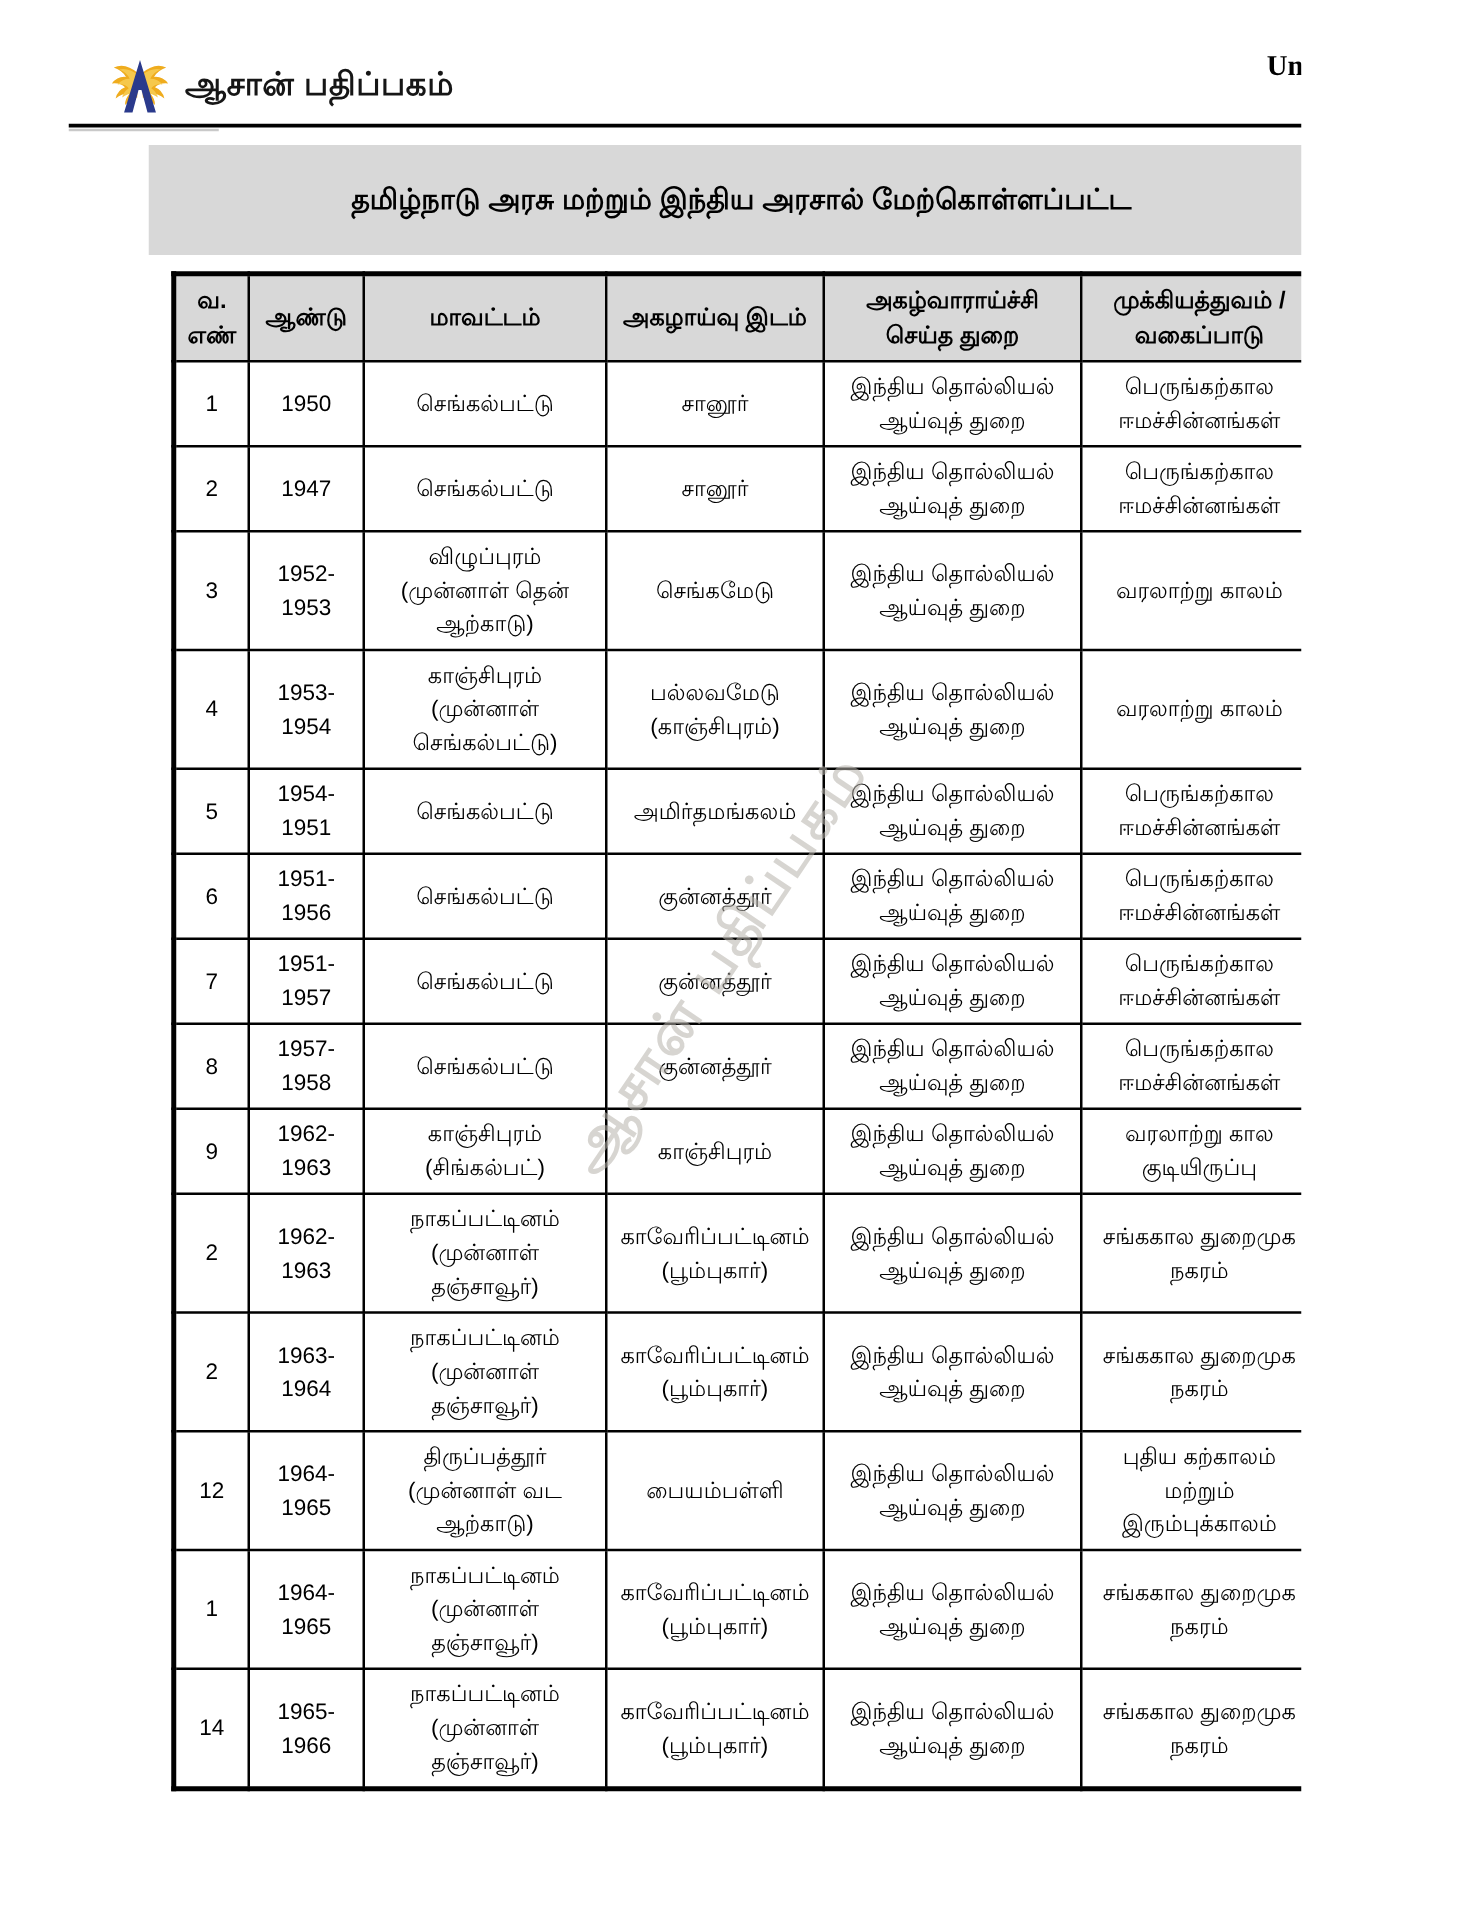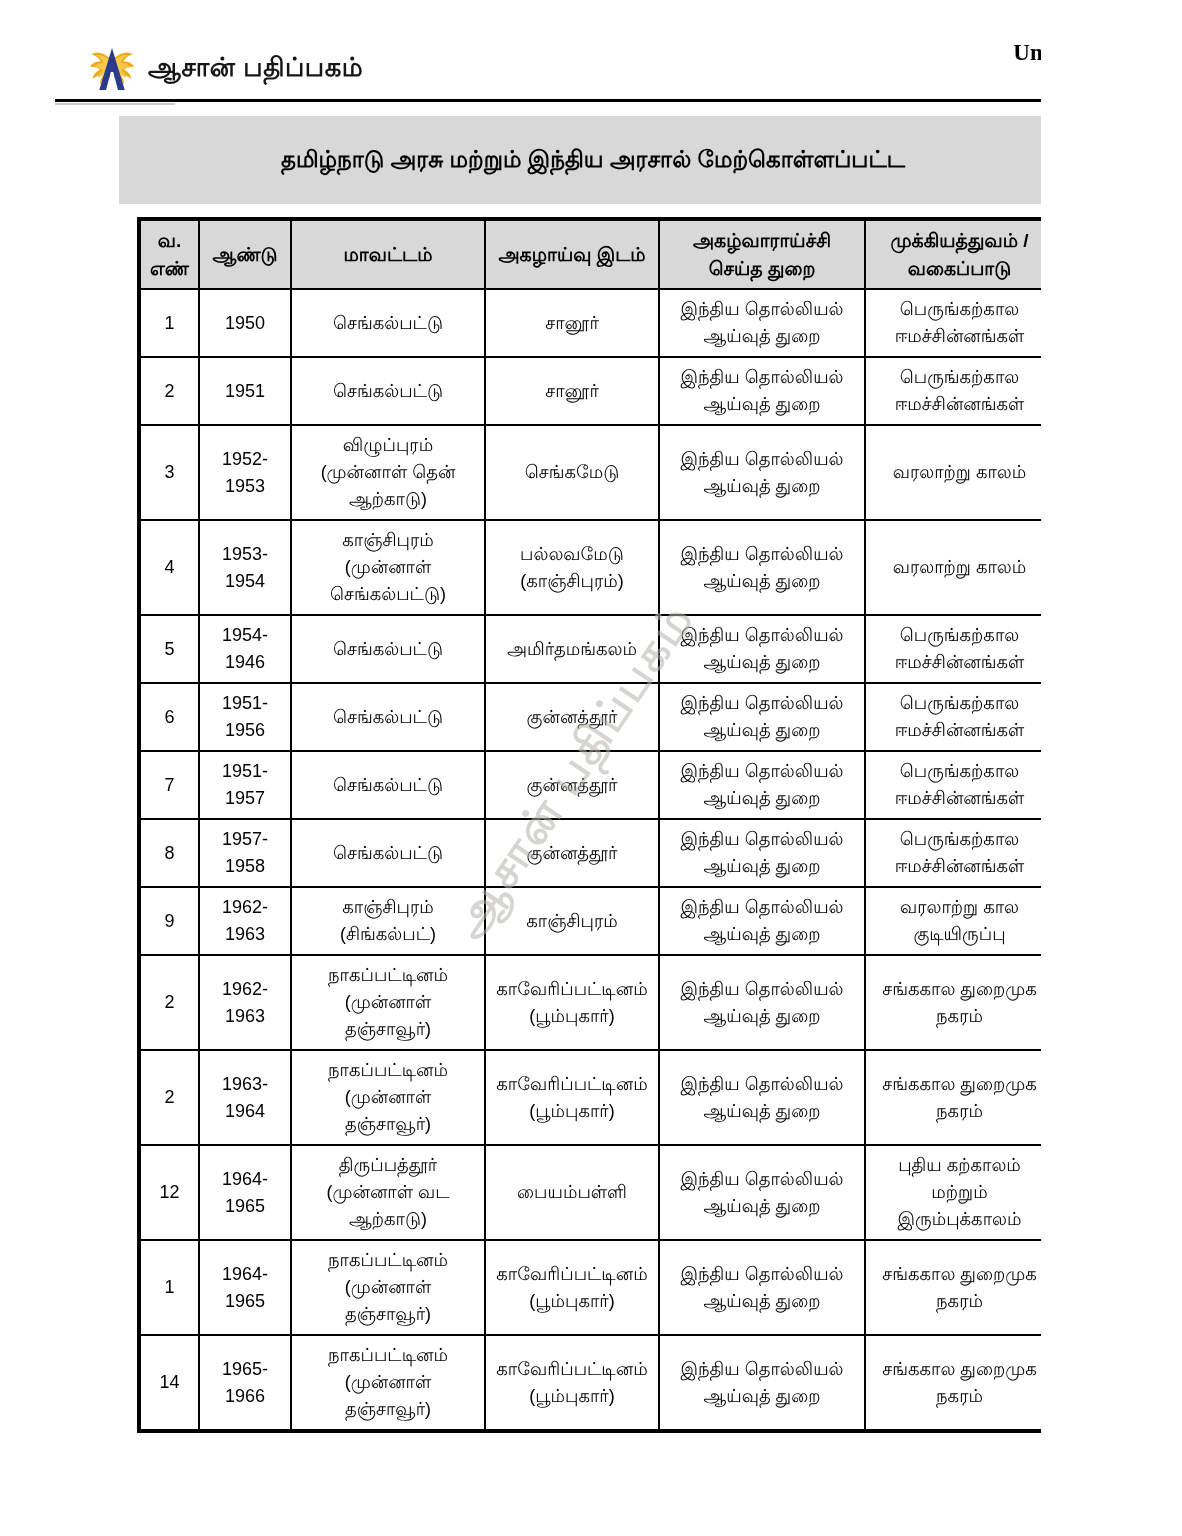--- a/index.html
+++ b/index.html
@@ -149,21 +149,21 @@
             <td>1950</td>
             <td>செங்கல்பட்டு</td>
             <td>சானூர்</td>
             <td>இந்திய தொல்லியல்
 ஆய்வுத் துறை</td>
             <td>பெருங்கற்கால
 ஈமச்சின்னங்கள்</td>
           </tr>
           <tr>
             <td>2</td>
-            <td>1951</td>
+            <td>1947</td>
             <td>செங்கல்பட்டு</td>
             <td>சானூர்</td>
             <td>இந்திய தொல்லியல்
 ஆய்வுத் துறை</td>
             <td>பெருங்கற்கால
 ஈமச்சின்னங்கள்</td>
           </tr>
           <tr>
             <td>3</td>
             <td>1952-
@@ -185,21 +185,21 @@
 செங்கல்பட்டு)</td>
             <td>பல்லவமேடு
 (காஞ்சிபுரம்)</td>
             <td>இந்திய தொல்லியல்
 ஆய்வுத் துறை</td>
             <td>வரலாற்று காலம்</td>
           </tr>
           <tr>
             <td>5</td>
             <td>1954-
-1946</td>
+1951</td>
             <td>செங்கல்பட்டு</td>
             <td>அமிர்தமங்கலம்</td>
             <td>இந்திய தொல்லியல்
 ஆய்வுத் துறை</td>
             <td>பெருங்கற்கால
 ஈமச்சின்னங்கள்</td>
           </tr>
           <tr>
             <td>6</td>
             <td>1951-

